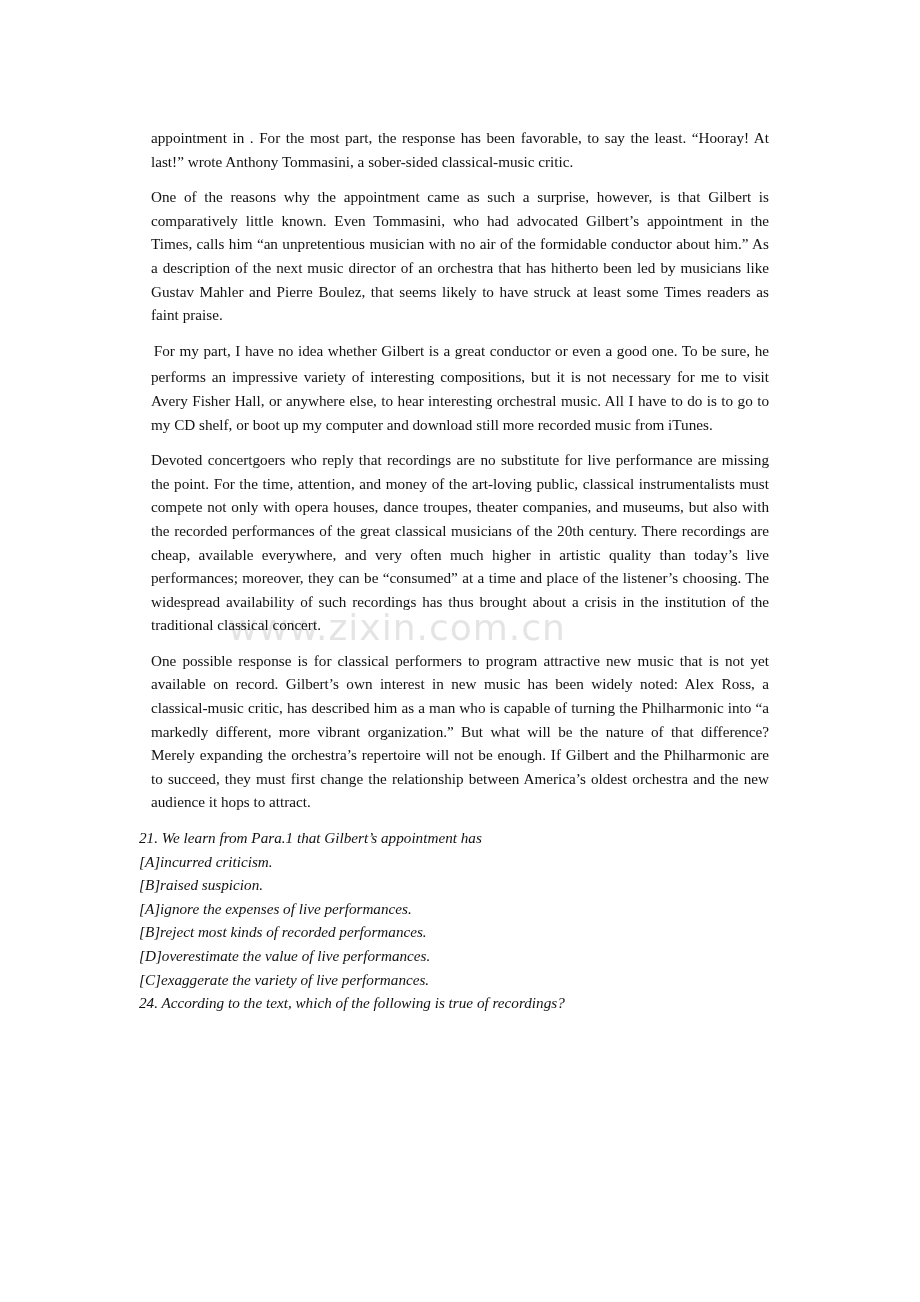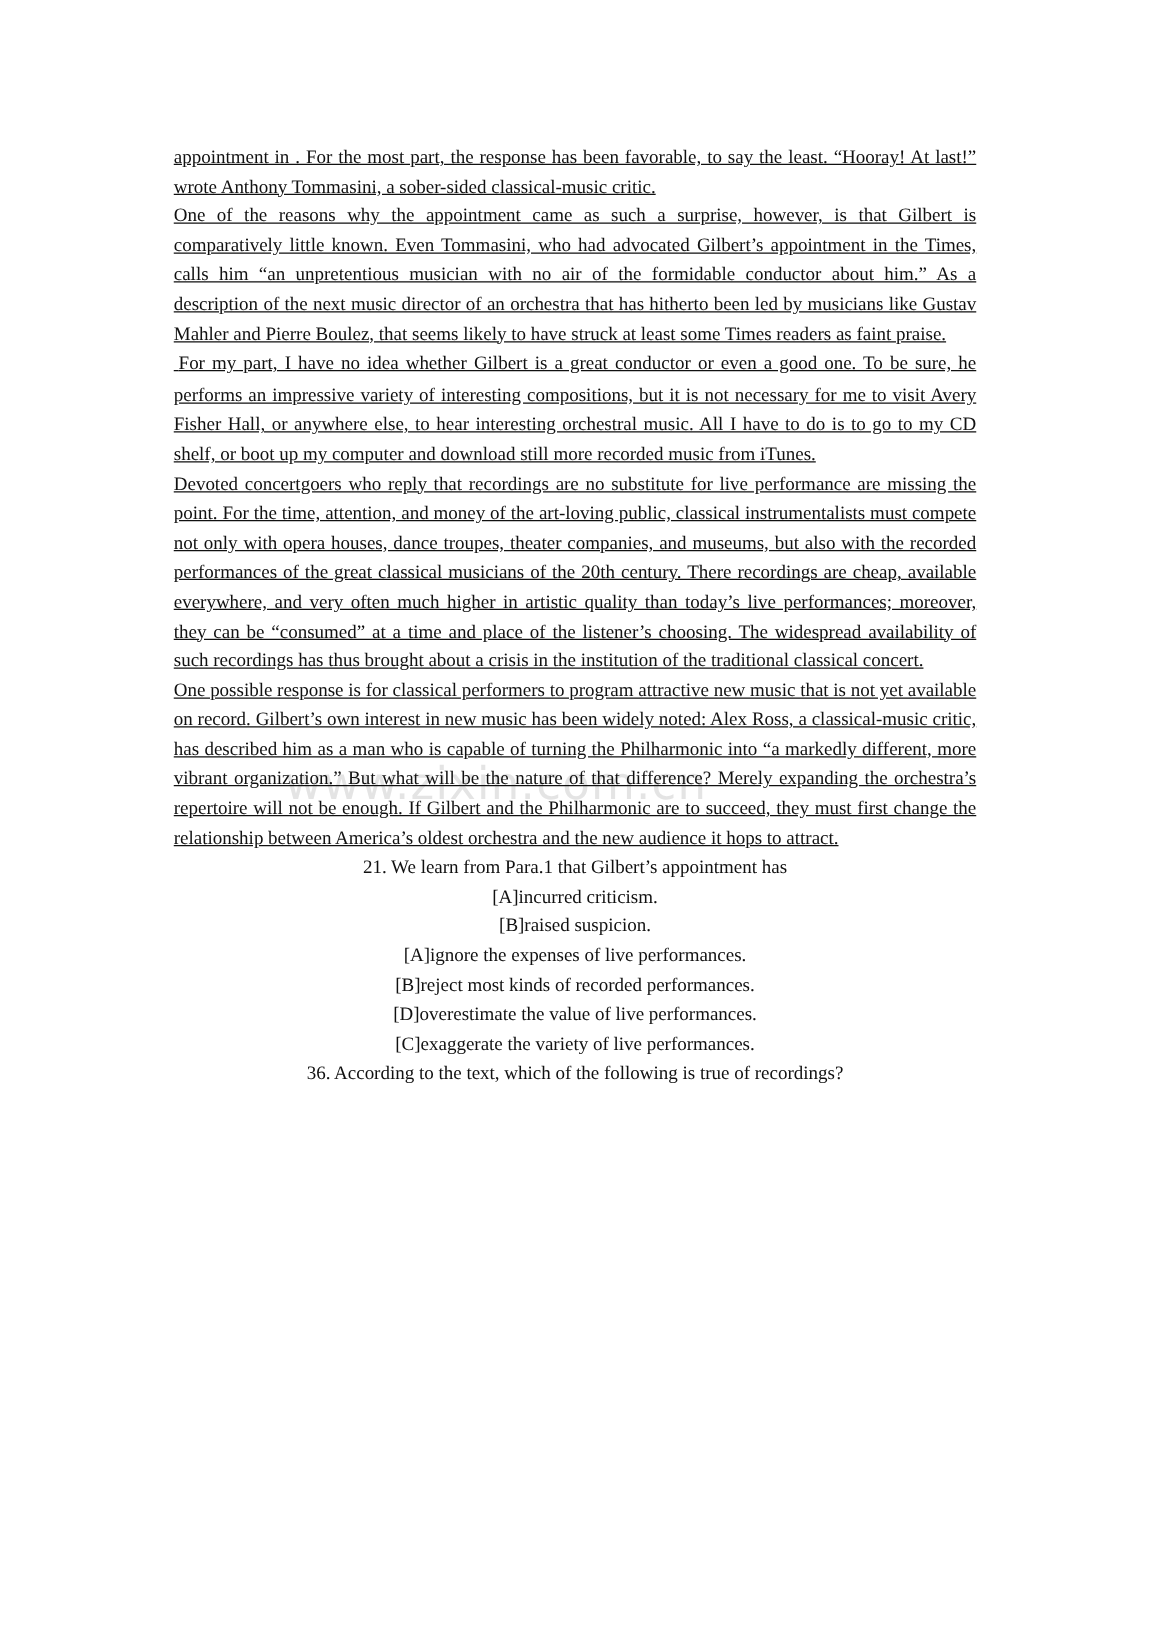--- a/index.html
+++ b/index.html
@@ -17,33 +17,33 @@
       position: absolute;
       left: 139px;
       top: 114px;
       width: 642px;
       font-family: "Liberation Serif", "DejaVu Serif", serif;
       font-size: 15.2px;
       line-height: 23.6px;
       color: #111111;
     }
     .para {
-      margin: 0;
+      margin: 12px;
       text-align: justify;
       text-align-last: left;
-      text-decoration: underline;
     }
     .para.lead-space::before {
       content: "\00a0";
       font-size: 8px;
     }
     .question, .option {
       margin: 0;
-      text-align: center;
+      text-align: left;
       white-space: nowrap;
+      font-style: italic;
     }
     .watermark {
       position: absolute;
       left: 228px;
       top: 598px;
       width: 470px;
       height: 60px;
       font-family: "DejaVu Sans", "Liberation Sans", sans-serif;
       font-size: 36px;
       line-height: 60px;
@@ -76,16 +76,16 @@
       <p class="option">[A]incurred criticism.</p>
       <p class="option">[B]raised suspicion.</p>
     </div>
     <div>
       <p class="option">[A]ignore the expenses of live performances.</p>
       <p class="option">[B]reject most kinds of recorded performances.</p>
       <p class="option">[D]overestimate the value of live performances.</p>
       <p class="option">[C]exaggerate the variety of live performances.</p>
     </div>
     <div>
-      <p class="question">36. According to the text, which of the following is true of recordings?</p>
+      <p class="question">24. According to the text, which of the following is true of recordings?</p>
     </div>
   </section>
 </div>
 
 </body></html>

